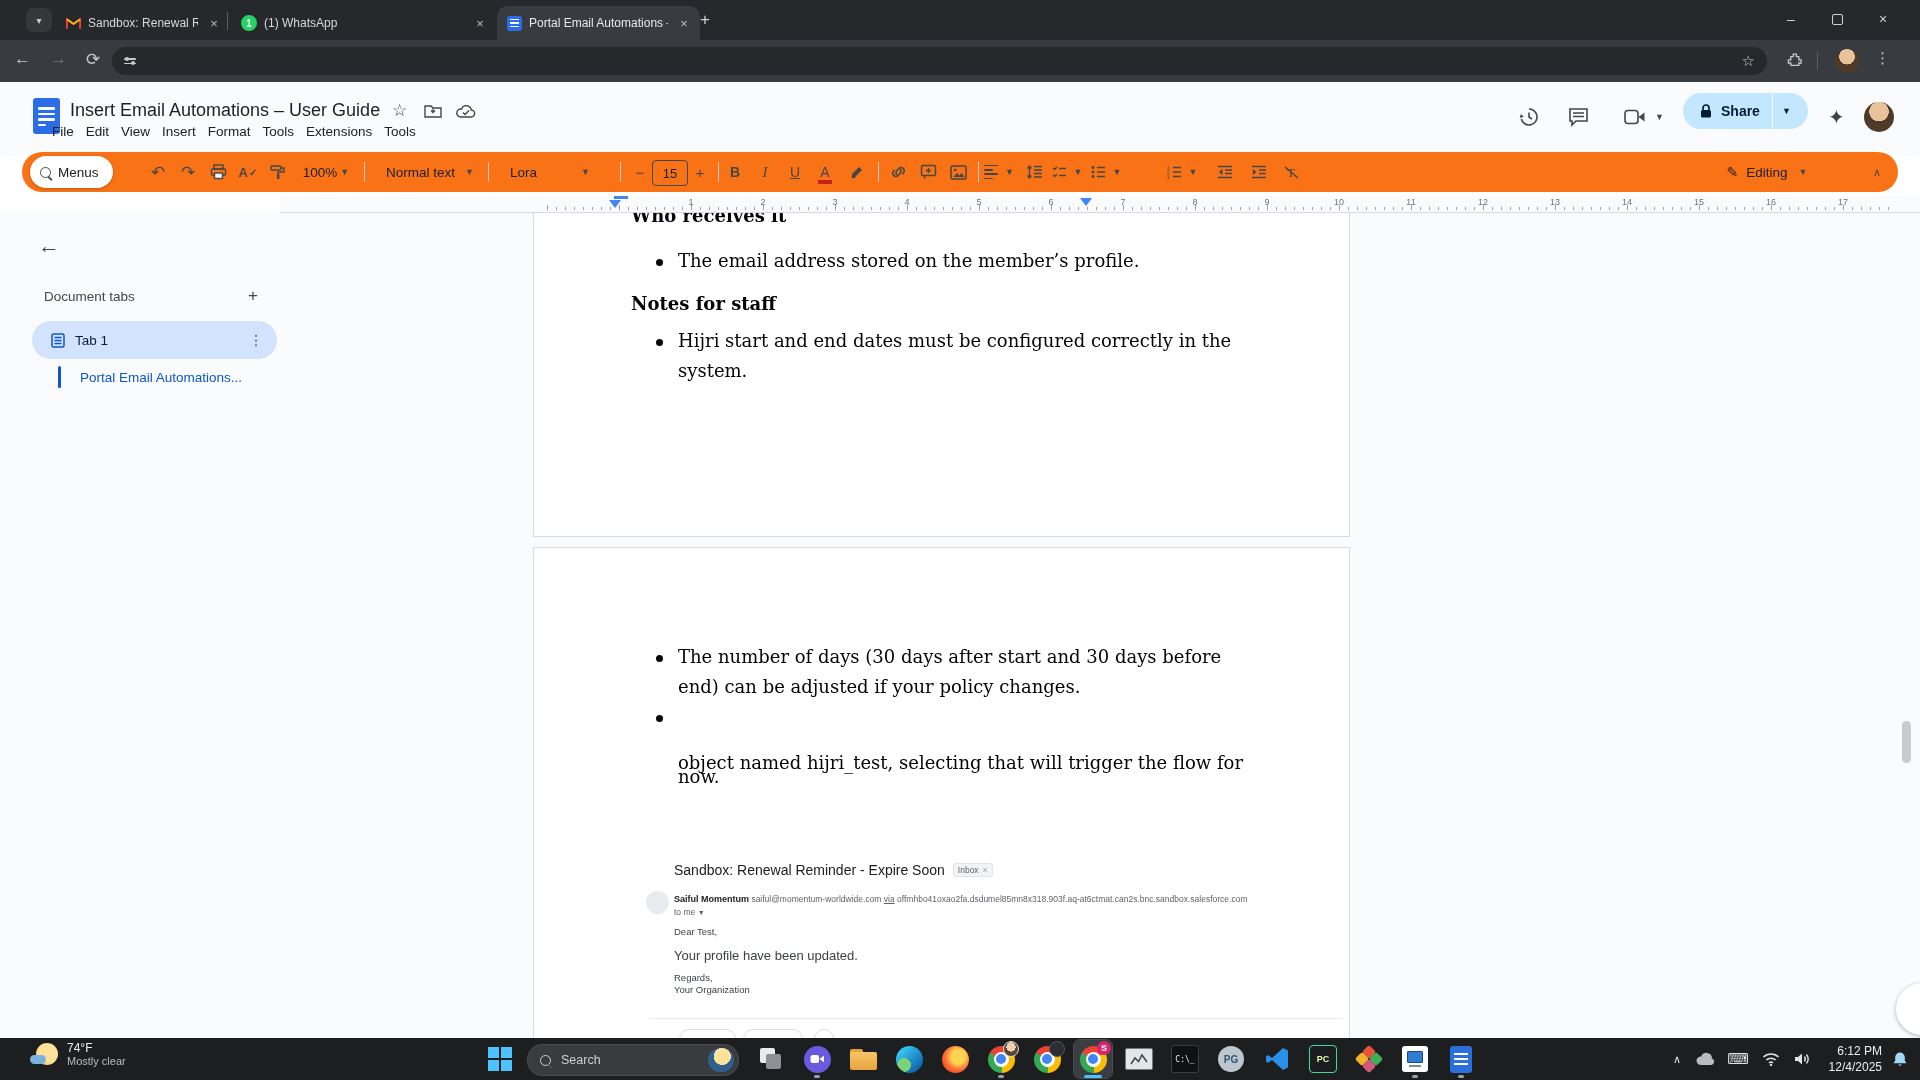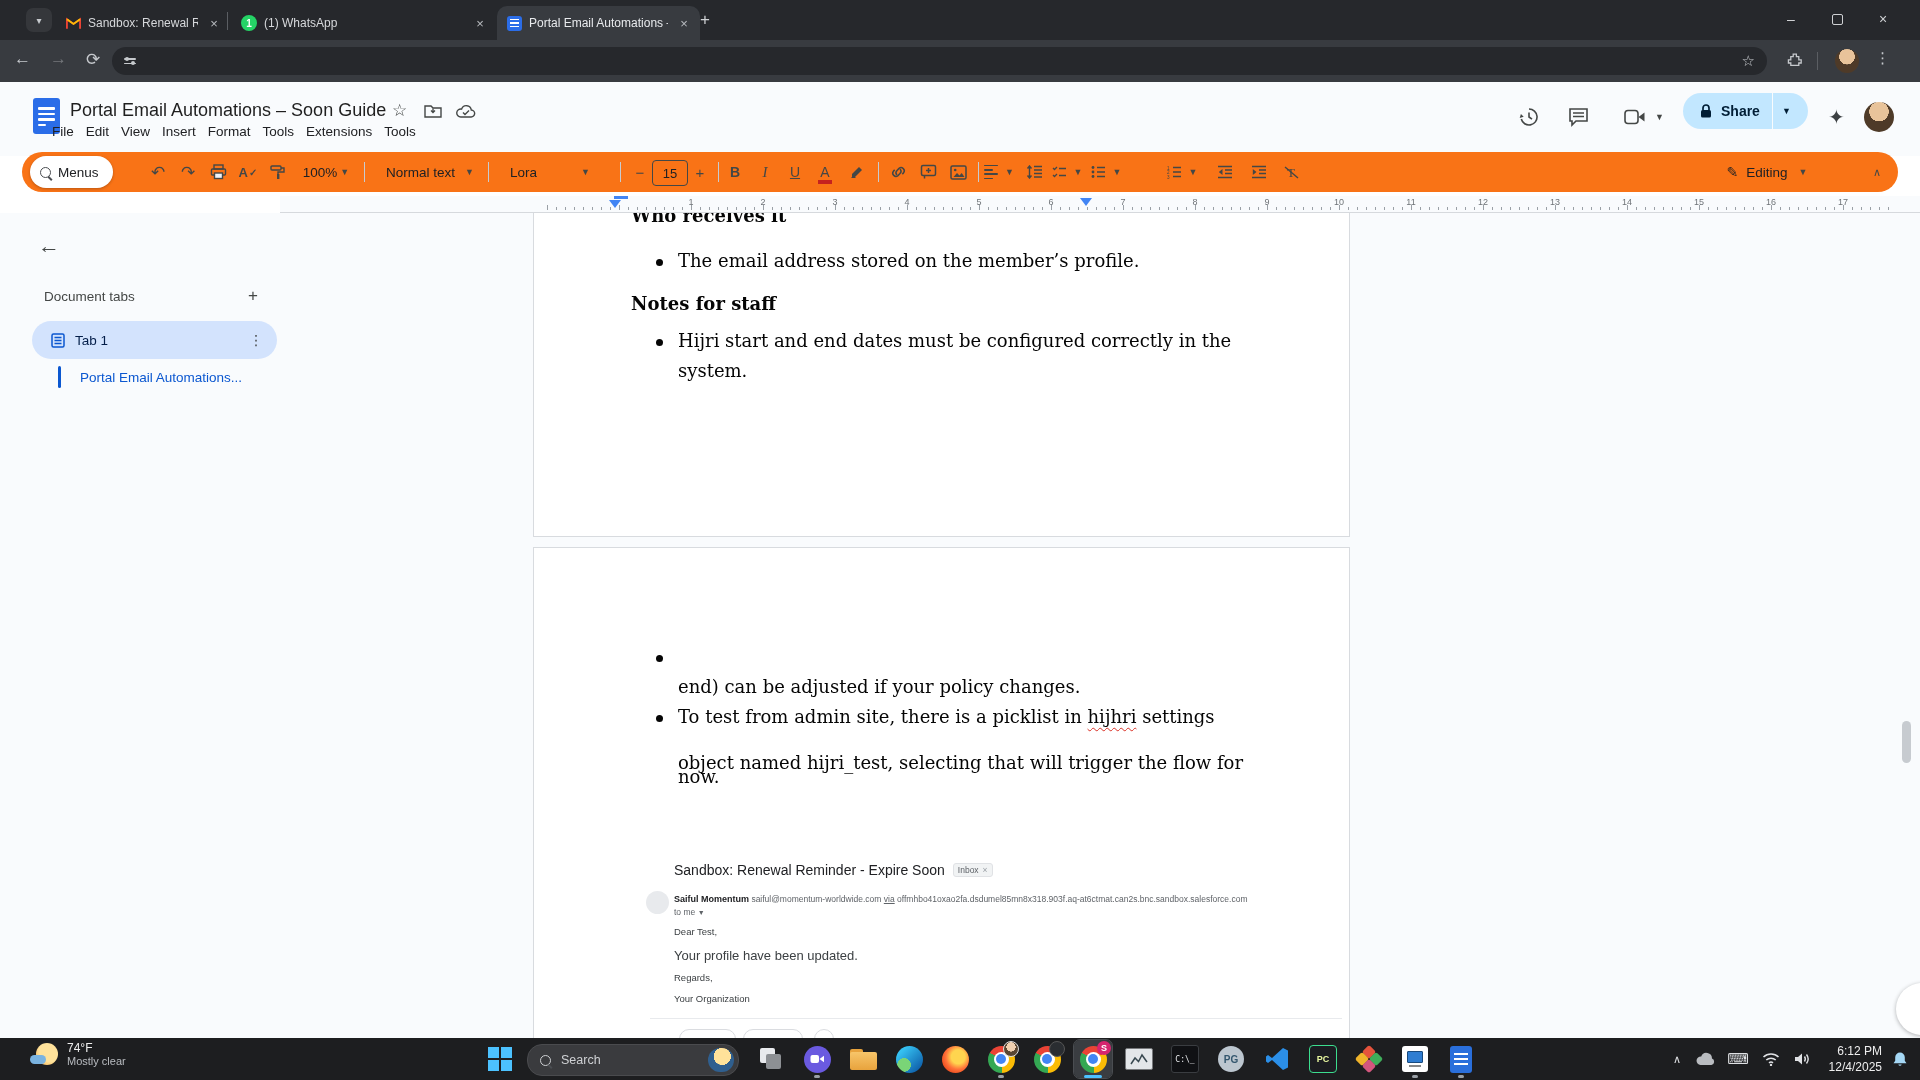--- a/index.html
+++ b/index.html
@@ -158,21 +158,21 @@
     <div class="abs" style="left:1875px;top:9px;color:#c6c9cd;font-size:15px;">⋮</div>
   </div>
 
   <div class="dheader">
     <div class="docsicon" style="left:33px;top:16px;">
         <i></i>
         <i></i>
         <i></i>
         <i style="width:8px;"></i>
       </div>
-    <div class="abs" style="left:70px;top:18px;font-size:18px;color:#1f1f1f;">Portal Email Automations – Soon Guide</div>
+    <div class="abs" style="left:70px;top:18px;font-size:18px;color:#1f1f1f;">Insert Email Automations – User Guide</div>
     <div class="abs hico" style="left:392px;top:18px;font-size:17px;">☆</div>
     <div class="abs" style="left:424px;top:22px;">
       <svg width="18" height="14" viewBox="0 0 18 14">
           <path d="M1 2h6l2 2h8v9H1z" fill="none" stroke="#444746" stroke-width="1.4"></path>
           <path d="M9 6v4M7 8l2 2 2-2" fill="none" stroke="#444746" stroke-width="1.3" transform="translate(0 -1.5)"></path>
         </svg>
     </div>
     <div class="abs" style="left:456px;top:22px;">
       <svg width="20" height="15" viewBox="0 0 20 15">
           <path d="M5 13a4 4 0 1 1 .6-7.9A5 5 0 0 1 15.3 6 3.5 3.5 0 0 1 15 13z" fill="none" stroke="#444746" stroke-width="1.4"></path>
@@ -605,23 +605,23 @@
       <div class="blt" style="left:122px;top:105px;"></div>
       <div class="dline" style="left:144px;top:96px;">The email address stored on the member’s profile.</div>
       <div class="dline dhead" style="left:97px;top:139px;">Notes for staff</div>
       <div class="blt" style="left:122px;top:185px;"></div>
       <div class="dline" style="left:144px;top:176px;">Hijri start and end dates must be configured correctly in the</div>
       <div class="dline" style="left:144px;top:206px;">system.</div>
     </div>
 
     <div class="page" style="top:334px;height:492px;overflow:hidden;">
       <div class="blt" style="left:122px;top:107px;"></div>
+      <div class="dline" style="left:144px;top:98px;">The number of days (30 days after start and 30 days before</div>
       <div class="dline" style="left:144px;top:128px;">end) can be adjusted if your policy changes.</div>
       <div class="blt" style="left:122px;top:167px;"></div>
-      <div class="dline" style="left:144px;top:158px;"><span>To test from admin site, there is a picklist in </span><span class="sq">hijhri</span><span> settings</span></div>
       <div class="dline" style="left:144px;top:204px;">object named hijri_test, selecting that will trigger the flow for</div>
       <div class="dline" style="left:144px;top:218px;">now.</div>
 
       <div class="abs" style="left:110px;top:310px;width:700px;height:182px;">
         <div class="abs" style="left:30px;top:4px;font-size:14px;color:#202124;display:flex;align-items:center;gap:8px;white-space:nowrap;">
           <span class="em" style="color:#202124;">Sandbox: Renewal Reminder - Expire Soon</span>
           <span style="background:#f1f3f4;border:1px solid #e0e2e5;border-radius:3px;font-size:8.5px;color:#5f6368;padding:1px 4px;display:flex;gap:4px;align-items:center;">
               <b style="font-weight:normal;">Inbox</b>
               <i style="font-style:normal;color:#9aa0a6;">×</i>
             </span>
@@ -630,21 +630,21 @@
         <div class="abs em" style="left:30px;top:36px;font-size:8.5px;white-space:nowrap;">
           <b style="color:#202124;font-size:9px;">Saiful Momentum</b>
           <span>saiful@momentum-worldwide.com</span>
           <u>via</u>
           <span>offmhbo41oxao2fa.dsdumel85mn8x318.903f.aq-at6ctmat.can2s.bnc.sandbox.salesforce.com</span>
         </div>
         <div class="abs em" style="left:30px;top:49px;font-size:8.5px;"><span>to me</span> <span style="font-size:7px;">▼</span></div>
         <div class="abs em" style="left:30px;top:68px;font-size:9.5px;color:#3c4043;">Dear Test,</div>
         <div class="abs em" style="left:30px;top:90px;font-size:13px;color:#3c4043;">Your profile have been updated.</div>
         <div class="abs em" style="left:30px;top:114px;font-size:9.5px;color:#3c4043;">Regards,</div>
-        <div class="abs em" style="left:30px;top:126px;font-size:9.5px;color:#3c4043;margin-top:9px;">Your Organization</div>
+        <div class="abs em" style="left:30px;top:126px;font-size:9.5px;color:#3c4043;">Your Organization</div>
         <div class="abs" style="left:6px;top:160px;width:692px;height:1px;background:#e8eaed;"></div>
         <div class="abs" style="left:35px;top:171px;width:55px;height:20px;border:1px solid #dadce0;border-radius:10px;"></div>
         <div class="abs" style="left:99px;top:171px;width:58px;height:20px;border:1px solid #dadce0;border-radius:10px;"></div>
         <div class="abs" style="left:170px;top:171px;width:18px;height:18px;border:1px solid #dadce0;border-radius:50%;"></div>
       </div>
     </div>
 
     <div class="abs" style="left:1902px;top:508px;width:9px;height:42px;border-radius:5px;background:#c7cbd0;"></div>
     <div class="abs" style="left:1896px;top:770px;width:52px;height:52px;border-radius:50%;background:#fff;box-shadow:0 1px 4px rgba(0,0,0,.3);display:flex;align-items:center;justify-content:center;color:#444746;font-size:15px;">‹</div>
   </div>

